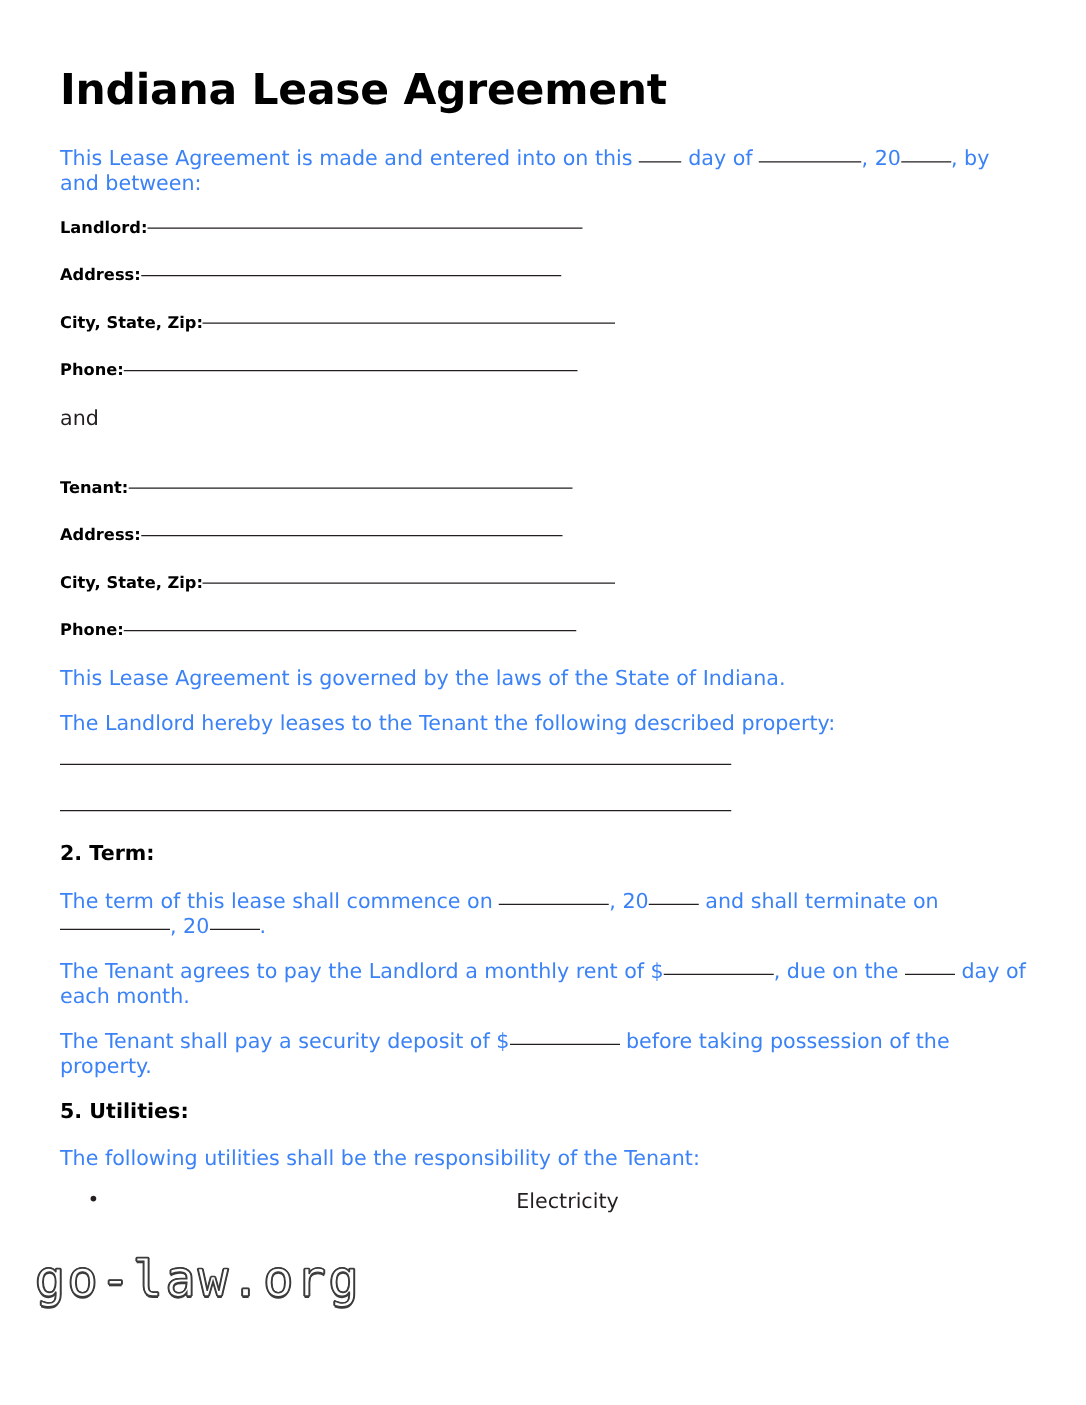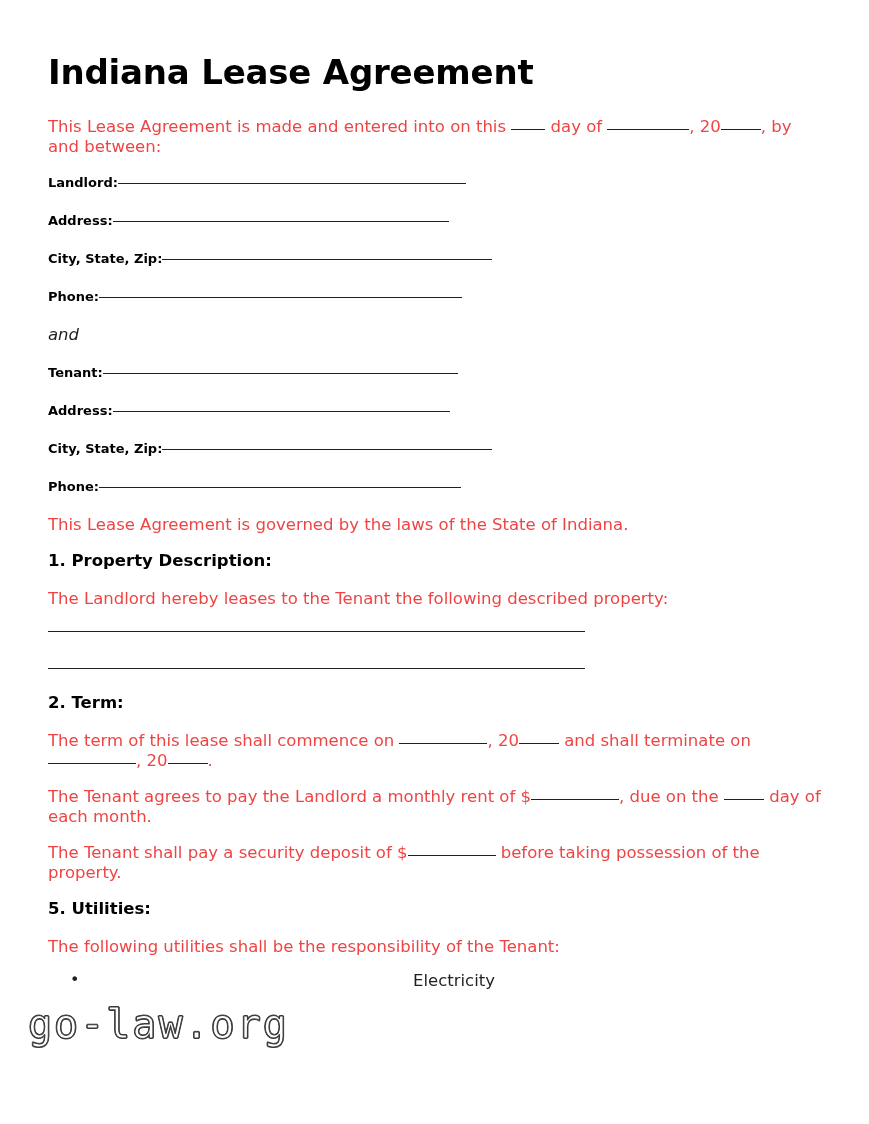--- a/index.html
+++ b/index.html
@@ -35,21 +35,21 @@
     line-height: 1.0;
     margin: 0 0 28px 0;
     color: #000000;
   }
 
   
   .para {
     font-size: 16.5px;
     line-height: 20px;
     margin: 0 0 16px 0;
-    color: #ef4444;
+    color: #3b82f6;
   }
   .para.tight {
     margin-bottom: 14px;
   }
 
   
   .field-row {
     font-size: 13px;
     line-height: 20px;
     margin: 0 0 18px 0;
@@ -70,22 +70,21 @@
   .w-citystate  { width: 330px; }
   .w-phone      { width: 363px; }
   .w-tenant     { width: 355px; }
   .w-address2   { width: 337px; }
   .w-citystate2 { width: 330px; }
   .w-phone2     { width: 362px; }
 
   .and-line {
     font-size: 16.5px;
     line-height: 20px;
-    margin: 0 0 18px 0;
-    font-style: italic;
+    margin: 0 0 36px 0;
   }
 
   
   .section-heading {
     font-size: 16.5px;
     font-weight: bold;
     line-height: 20px;
     margin: 0 0 18px 0;
     color: #000000;
   }
@@ -175,21 +174,20 @@
     <div class="field-row"><span class="field-label">Tenant:</span><span class="field-rule w-tenant"></span></div>
 
     <div class="field-row"><span class="field-label">Address:</span><span class="field-rule w-address2"></span></div>
 
     <div class="field-row"><span class="field-label">City, State, Zip:</span><span class="field-rule w-citystate2"></span></div>
 
     <div class="field-row"><span class="field-label">Phone:</span><span class="field-rule w-phone2"></span></div>
 
     <p class="para">This Lease Agreement is governed by the laws of the State of Indiana.</p>
 
-    <h2 class="section-heading">1. Property Description:</h2>
 
     <p class="para">The Landlord hereby leases to the Tenant the following described property:</p>
 
     <div class="blank-rule first"></div>
     <div class="blank-rule last"></div>
 
     <h2 class="section-heading">2. Term:</h2>
 
     <p class="para"><span>The term of this lease shall commence on </span><span class="blank blank-lg"></span><span>, 20</span><span class="blank blank-sm"></span><span> and shall terminate on </span><span class="blank blank-lg"></span><span>, 20</span><span class="blank blank-sm"></span><span>.</span></p>
 

